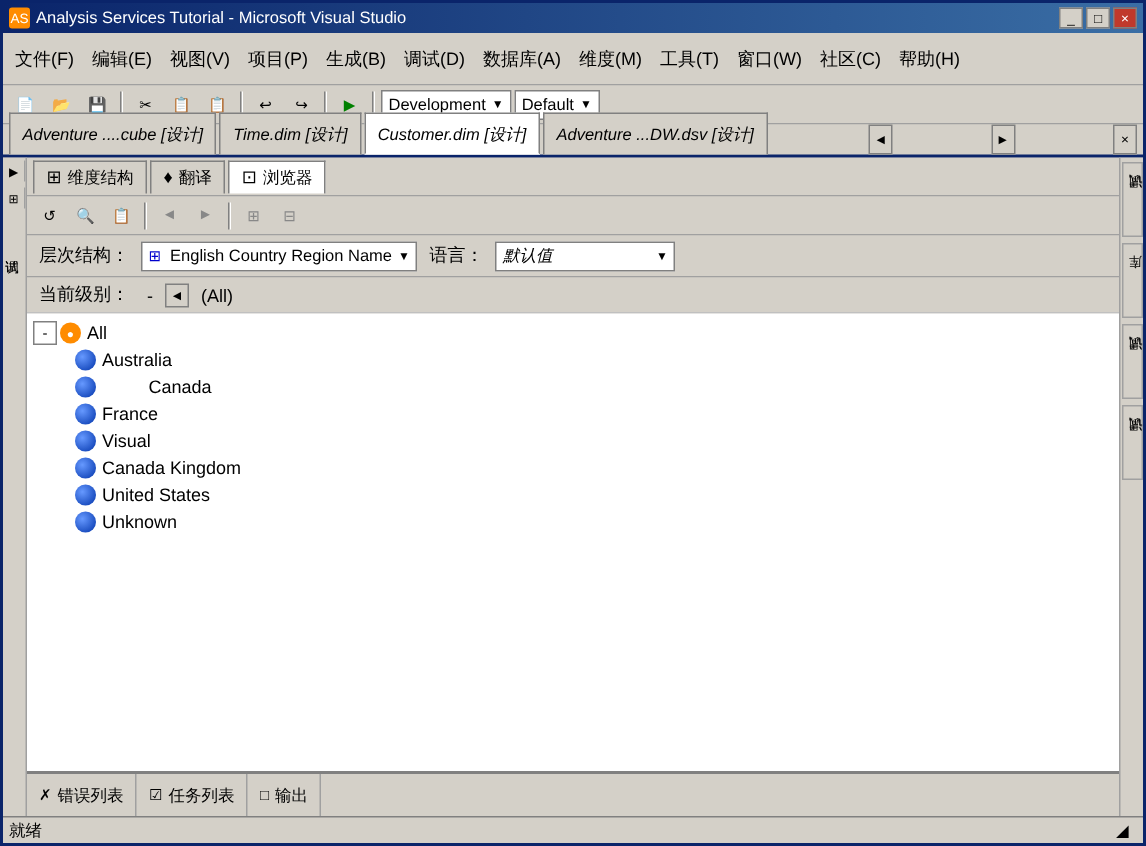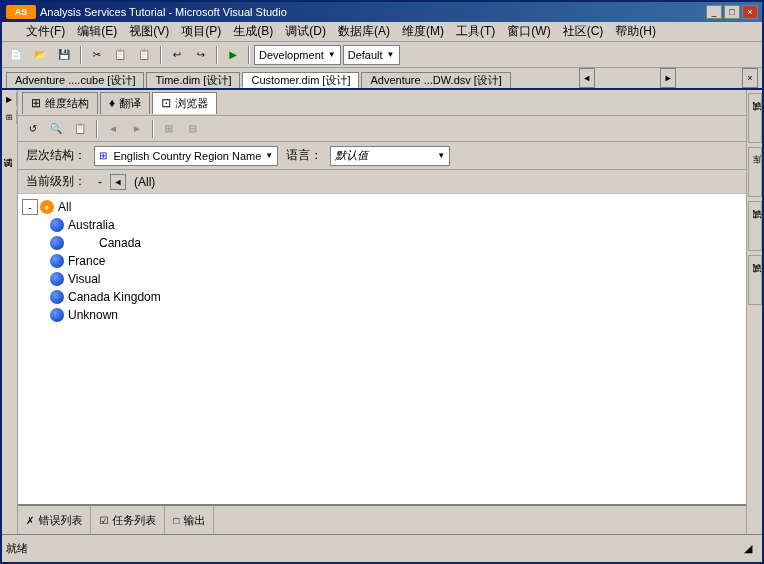--- a/index.html
+++ b/index.html
@@ -22,55 +22,55 @@
       padding: 0 4px;
       color: white;
       font-size: 11px;
     }
     .title-bar-left {
       display: flex;
       align-items: center;
       gap: 4px;
     }
     .title-bar-icon {
-      width: 30px;
+      width: 14px;
       height: 14px;
       background: #ff8c00;
       border-radius: 2px;
       font-size: 9px;
       display: flex;
       align-items: center;
       justify-content: center;
       color: white;
-      font-weight: bold;
+      font-weight: normal;
     }
     .title-bar-controls {
       display: flex;
       gap: 2px;
     }
     .title-btn {
       width: 16px;
       height: 14px;
       background: #d4d0c8;
       border: 1px solid #808080;
       display: flex;
       align-items: center;
       justify-content: center;
       font-size: 9px;
       cursor: pointer;
       color: black;
     }
 
     
     .menu-bar {
-      height: 20px;
-      background: #d4d0c8;
-      display: flex;
-      align-items: center;
-      padding: 0 18px;
+      height: 35px;
+      background: #d4d0c8;
+      display: flex;
+      align-items: center;
+      padding: 0 2px;
       border-bottom: 1px solid #a0a0a0;
       font-size: 12px;
     }
     .menu-item {
       padding: 2px 6px;
       cursor: pointer;
       white-space: nowrap;
     }
 
     
@@ -119,32 +119,33 @@
     
     .tab-bar {
       height: 22px;
       background: #d4d0c8;
       display: flex;
       align-items: flex-end;
       padding: 0 4px;
       border-bottom: 2px solid #0a246a;
     }
     .tab {
-      height: 16px;
+      height: 28px;
       padding: 2px 8px;
       background: #d4d0c8;
       border: 1px solid #808080;
       border-bottom: none;
       cursor: pointer;
       font-size: 11px;
       white-space: nowrap;
       display: flex;
       align-items: center;
       gap: 2px;
       margin-right: 2px;
+      font-style: italic;
     }
     .tab.active {
       background: white;
       border-bottom: 1px solid white;
       z-index: 1;
     }
     .tab-scroll-btn {
       width: 16px;
       height: 20px;
       background: #d4d0c8;
@@ -335,21 +336,21 @@
       cursor: pointer;
       border-right: 1px solid #a0a0a0;
       font-size: 11px;
     }
     .bottom-tab-icon {
       font-size: 10px;
     }
 
     
     .status-bar {
-      height: 28px;
+      height: 18px;
       background: #d4d0c8;
       border-top: 1px solid #808080;
       display: flex;
       align-items: center;
       padding: 0 4px;
       font-size: 11px;
     }
     .status-text {
       flex: 1;
     }
@@ -571,20 +572,24 @@
         <div class="tree-item" style="padding-left:28px;">
           <span class="tree-globe"></span>
           <span class="tree-text">Visual</span>
         </div>
         <div class="tree-item" style="padding-left:28px;">
           <span class="tree-globe"></span>
           <span class="tree-text">Canada Kingdom</span>
         </div>
         <div class="tree-item" style="padding-left:28px;">
           <span class="tree-globe"></span>
+          <span class="tree-text">United States</span>
+        </div>
+        <div class="tree-item" style="padding-left:28px;">
+          <span class="tree-globe"></span>
           <span class="tree-text">Unknown</span>
         </div>
       </div>
 
       <div class="bottom-panel">
         <div class="bottom-tab">
           <span class="bottom-tab-icon">✗</span>
           <span>错误列表</span>
         </div>
         <div class="bottom-tab">

